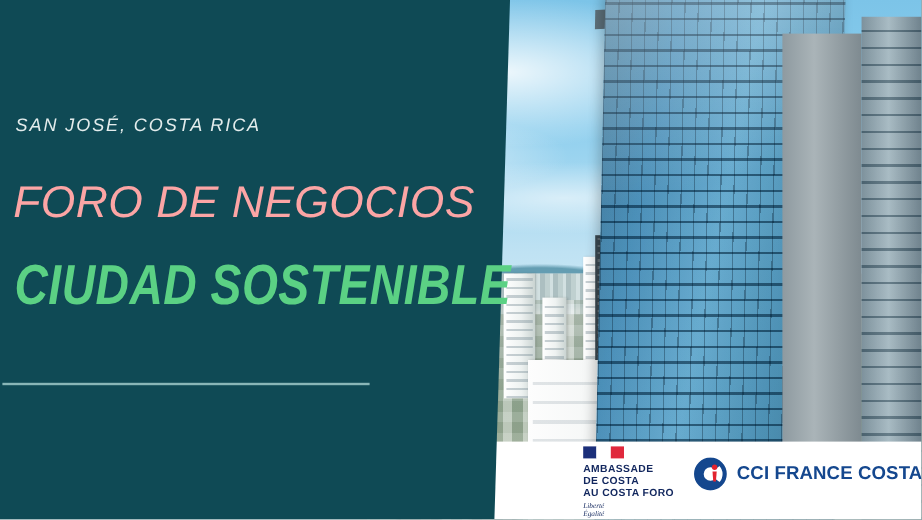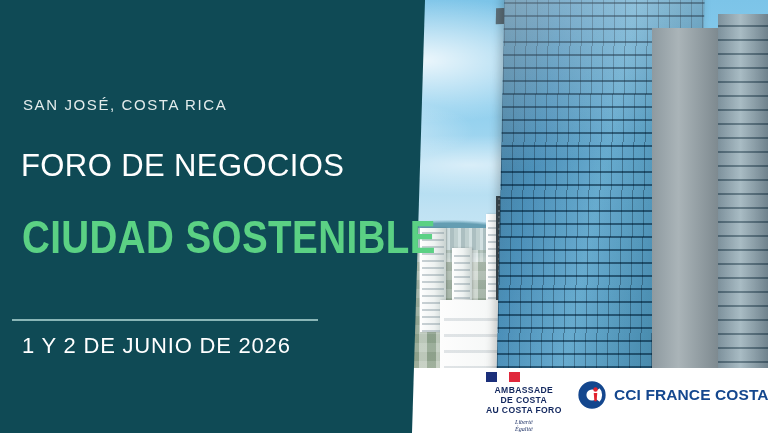--- a/index.html
+++ b/index.html
@@ -194,41 +194,42 @@
     width: 430px;
     height: 433px;
     background: #0f4a55;
     clip-path: polygon(0 0, 425px 0, 412px 433px, 0 433px);
     z-index: 3;
   }
 
   
   .content {
     position: absolute;
-    left: 12px; top: 0;
+    left: 2px; top: 0;
     width: 430px;
     height: 400px;
     z-index: 4;
+    font-style: italic;
   }
   .kicker {
     position: absolute;
     left: 11px;
     top: 96px;
     font-size: 15px;
     letter-spacing: 1.6px;
     color: #e3ecec;
     font-weight: 400;
   }
   .headline {
     position: absolute;
     left: 9px;
     top: 148px;
-    font-size: 31px;
+    font-size: 37px;
     letter-spacing: 0.4px;
-    color: #ffffff;
+    color: #fca5a5;
     font-weight: 400;
     white-space: nowrap;
     text-align: right;
   }
   .subhead {
     position: absolute;
     left: 10px;
     top: 209px;
     font-size: 47px;
     font-weight: 700;
@@ -275,21 +276,20 @@
     z-index: 5;
     pointer-events: none;
   }
 
   
   .embassy {
     position: absolute;
     left: 486px;
     top: 4px;
     pointer-events: auto;
-    text-align: center;
   }
   .flag {
     width: 34px;
     height: 10px;
     display: flex;
     margin-bottom: 3px;
   }
   .flag i { display: block; height: 100%; }
   .flag .b { width: 33.34%; background: #1b2f7a; }
   .flag .w { width: 33.33%; background: #ffffff; }
@@ -364,21 +364,20 @@
 
   <div class="logobar"></div>
 
   <div class="panel"></div>
 
   <div class="content">
     <div class="kicker">SAN JOSÉ, COSTA RICA</div>
     <div class="headline">FORO DE NEGOCIOS</div>
     <div class="subhead">CIUDAD SOSTENIBLE</div>
     <div class="rule"></div>
-    <div class="dateline">1 Y 2 DE JUNIO DE 2026</div>
   </div>
 
   <div class="logos">
 
     <div class="embassy">
       <div class="flag">
         <i class="b"></i>
           <i class="w"></i>
           <i class="r"></i>
       </div>

